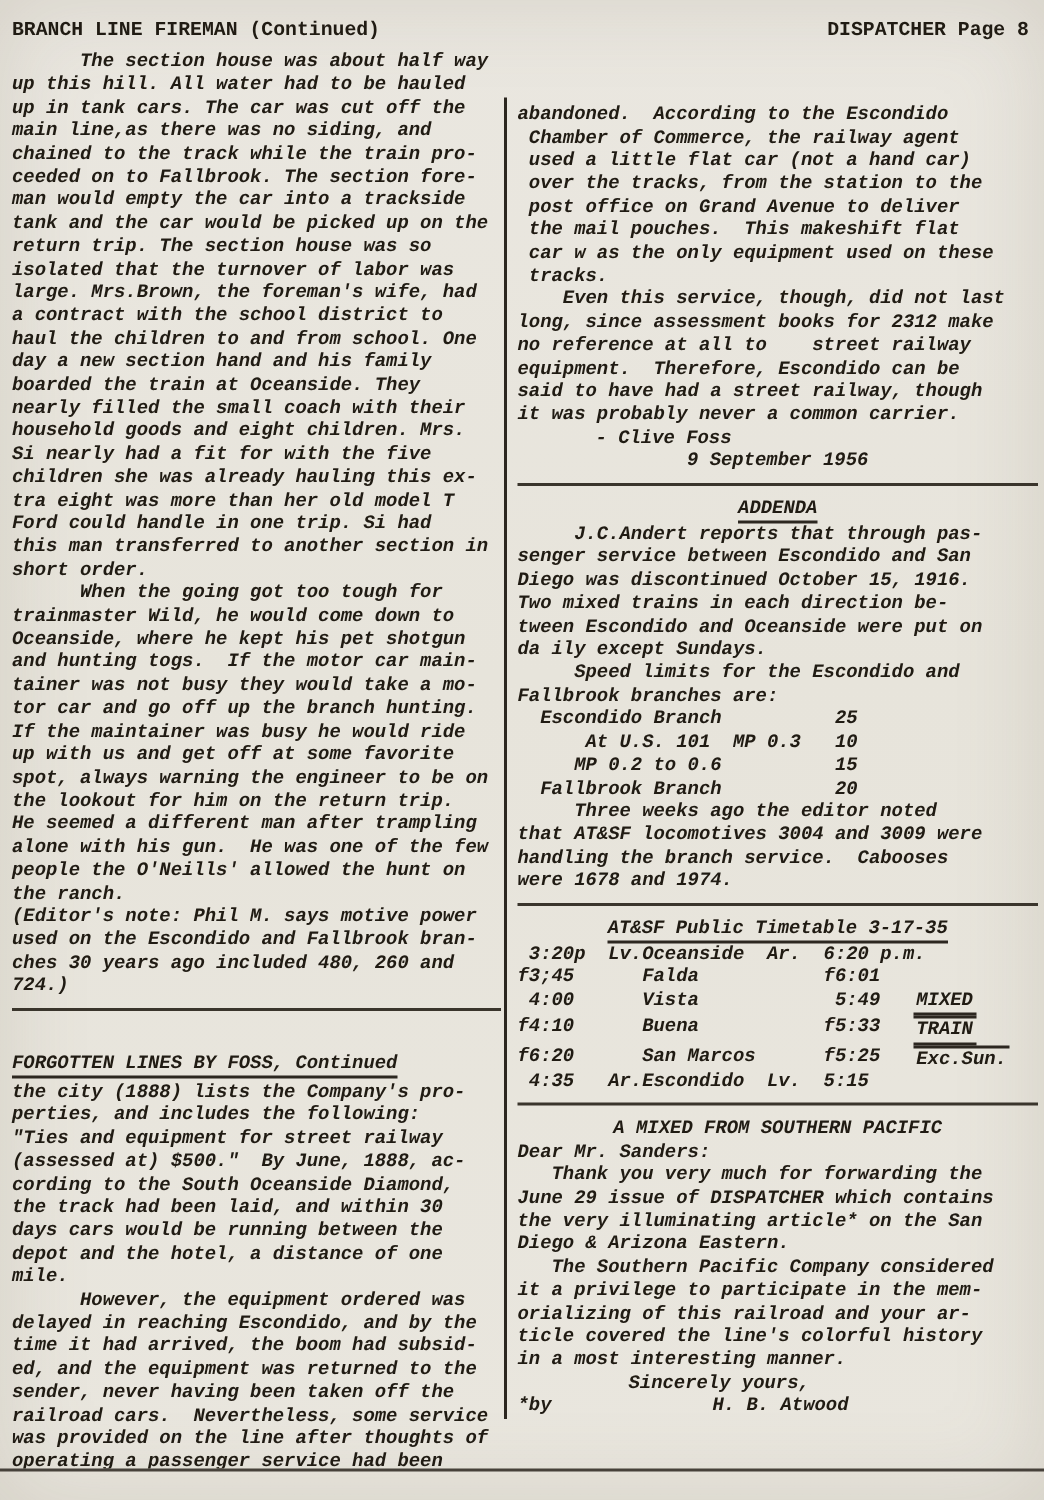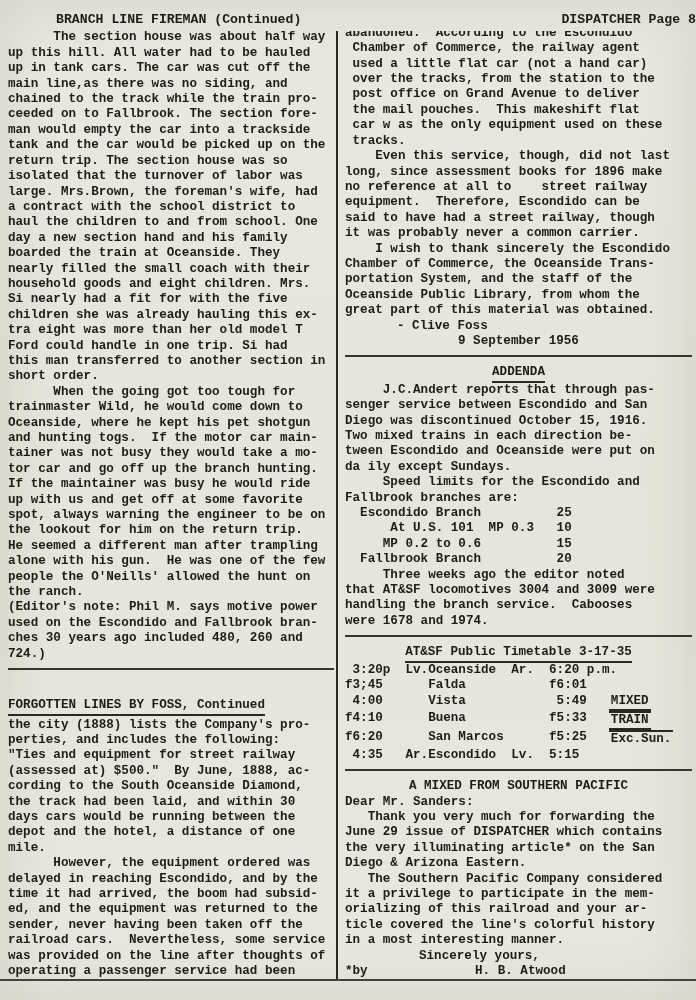--- a/index.html
+++ b/index.html
@@ -13,29 +13,29 @@
     font-weight:700;
     font-size:12.6px;
     line-height:15.4px;
     overflow:hidden;
     box-sizing:border-box;
     box-shadow:inset 0 0 60px rgba(120,110,90,.18);
   }
   pre.blk{margin:0;white-space:pre;font:inherit;}
   .masthead{
     display:flex;justify-content:space-between;
-    padding:12px 0 4px 8px;
+    padding:12px 10px 4px 8px;
     font-size:13.2px;
-    margin-left:48px;
   }
   .columns{
-    display:flex;align-items:flex-end;
+    display:flex;align-items:center;
     height:948px;
     overflow:hidden;
     border-bottom:2px solid #46413a;
+    font-style:italic;
   }
   .col-left{
     width:336px;box-sizing:border-box;
     padding:6px 2px 0 8px;flex:none;
   }
   .col-right{
     flex:1;box-sizing:border-box;
     border-left:2px solid #2c2720;
     padding:4px 4px 0 7px;
   }
@@ -136,30 +136,25 @@
     <div class="col-right">
       <pre class="blk">abandoned.  According to the Escondido
  Chamber of Commerce, the railway agent
  used a little flat car (not a hand car)
  over the tracks, from the station to the
  post office on Grand Avenue to deliver
  the mail pouches.  This makeshift flat
  car w as the only equipment used on these
  tracks.</pre>
       <pre class="blk mt6">    Even this service, though, did not last
-long, since assessment books for 1896 make
+long, since assessment books for 2312 make
 no reference at all to    street railway
 equipment.  Therefore, Escondido can be
 said to have had a street railway, though
 it was probably never a common carrier.</pre>
-      <pre class="blk">    I wish to thank sincerely the Escondido
-Chamber of Commerce, the Oceanside Trans-
-portation System, and the staff of the
-Oceanside Public Library, from whom the
-great part of this material was obtained.</pre>
       <div class="sig-line clive">- Clive Foss</div>
       <div class="sig-line clive-date">9 September 1956</div>
 
       <hr class="rule">
       <div class="center">
         <span class="u" style="border-bottom:2px solid #2c2720;display:inline-block;">ADDENDA</span>
       </div>
       <pre class="blk">     J.C.Andert reports that through pas-
 senger service between Escondido and San
 Diego was discontinued October 15, 1916.

